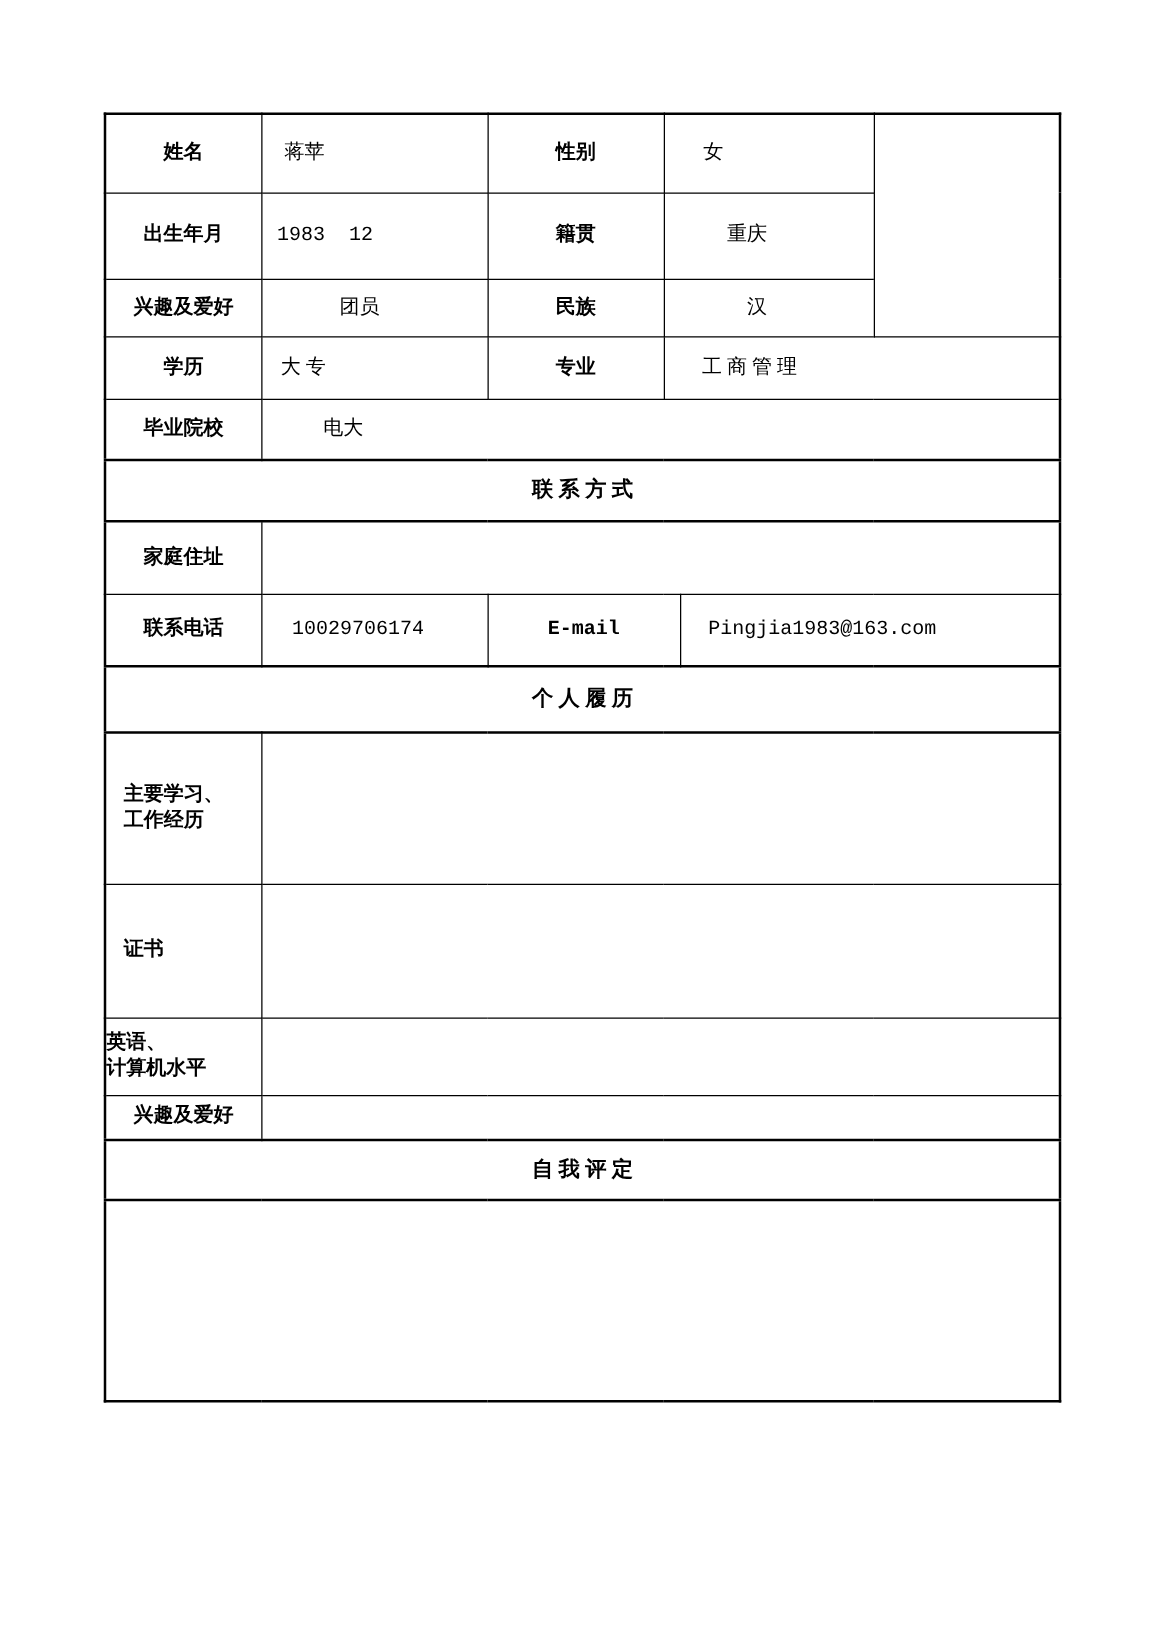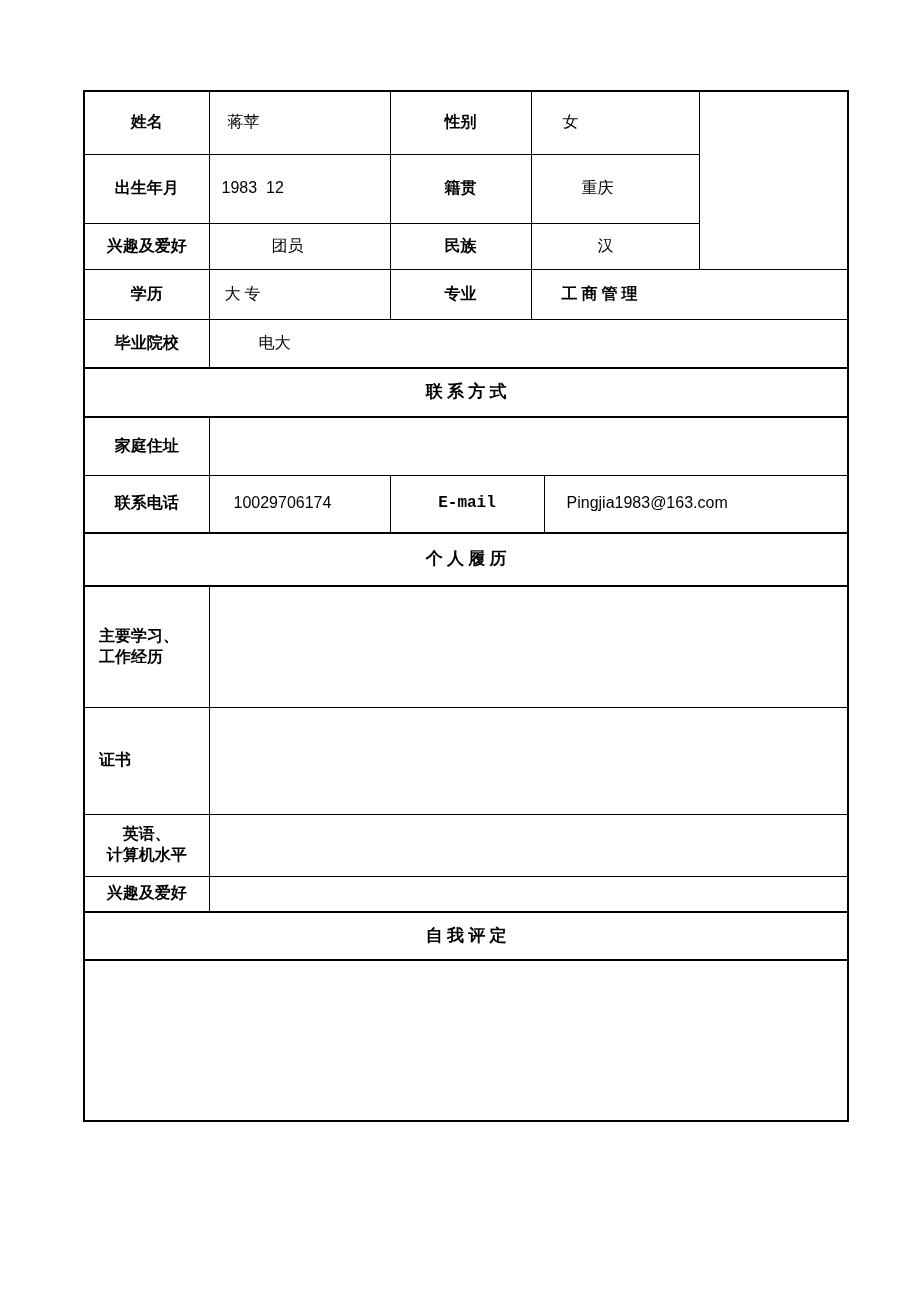--- a/index.html
+++ b/index.html
@@ -34,21 +34,21 @@
     font-weight: bold;
     text-align: center;
     font-size: 17px;
   }
   td.val {
     text-align: left;
     white-space: pre;
     font-size: 16px;
   }
   td.latin {
-    font-family: Liberation Sans, sans-serif;
+    font-family: Liberation Mono, monospace;
     font-size: 16px;
     white-space: pre;
   }
   td.latin-label {
     font-family: "Liberation Mono", "DejaVu Sans Mono", monospace;
     font-weight: bold;
     font-size: 16px;
     text-align: center;
   }
   tr.section-row td {
@@ -59,22 +59,22 @@
     font-size: 17px;
     white-space: pre;
     margin-top: 40px;
   }
   td.twoline {
     font-weight: bold;
     font-size: 17px;
     line-height: 26px;
   }
   td.twoline.leftpad { padding-left: 14px; }
-  td.twoline.center { text-align: center; }
-  td.boldval { font-weight: bold; }
+  td.twoline.center { text-align: left; }
+  td.boldval { font-weight: normal; }
 </style>
 </head>
 <body>
 
 <table class="resume">
   <colgroup>
     <col style="width:125px">
     <col style="width:181px">
     <col style="width:141px">
     <col style="width:13px">

